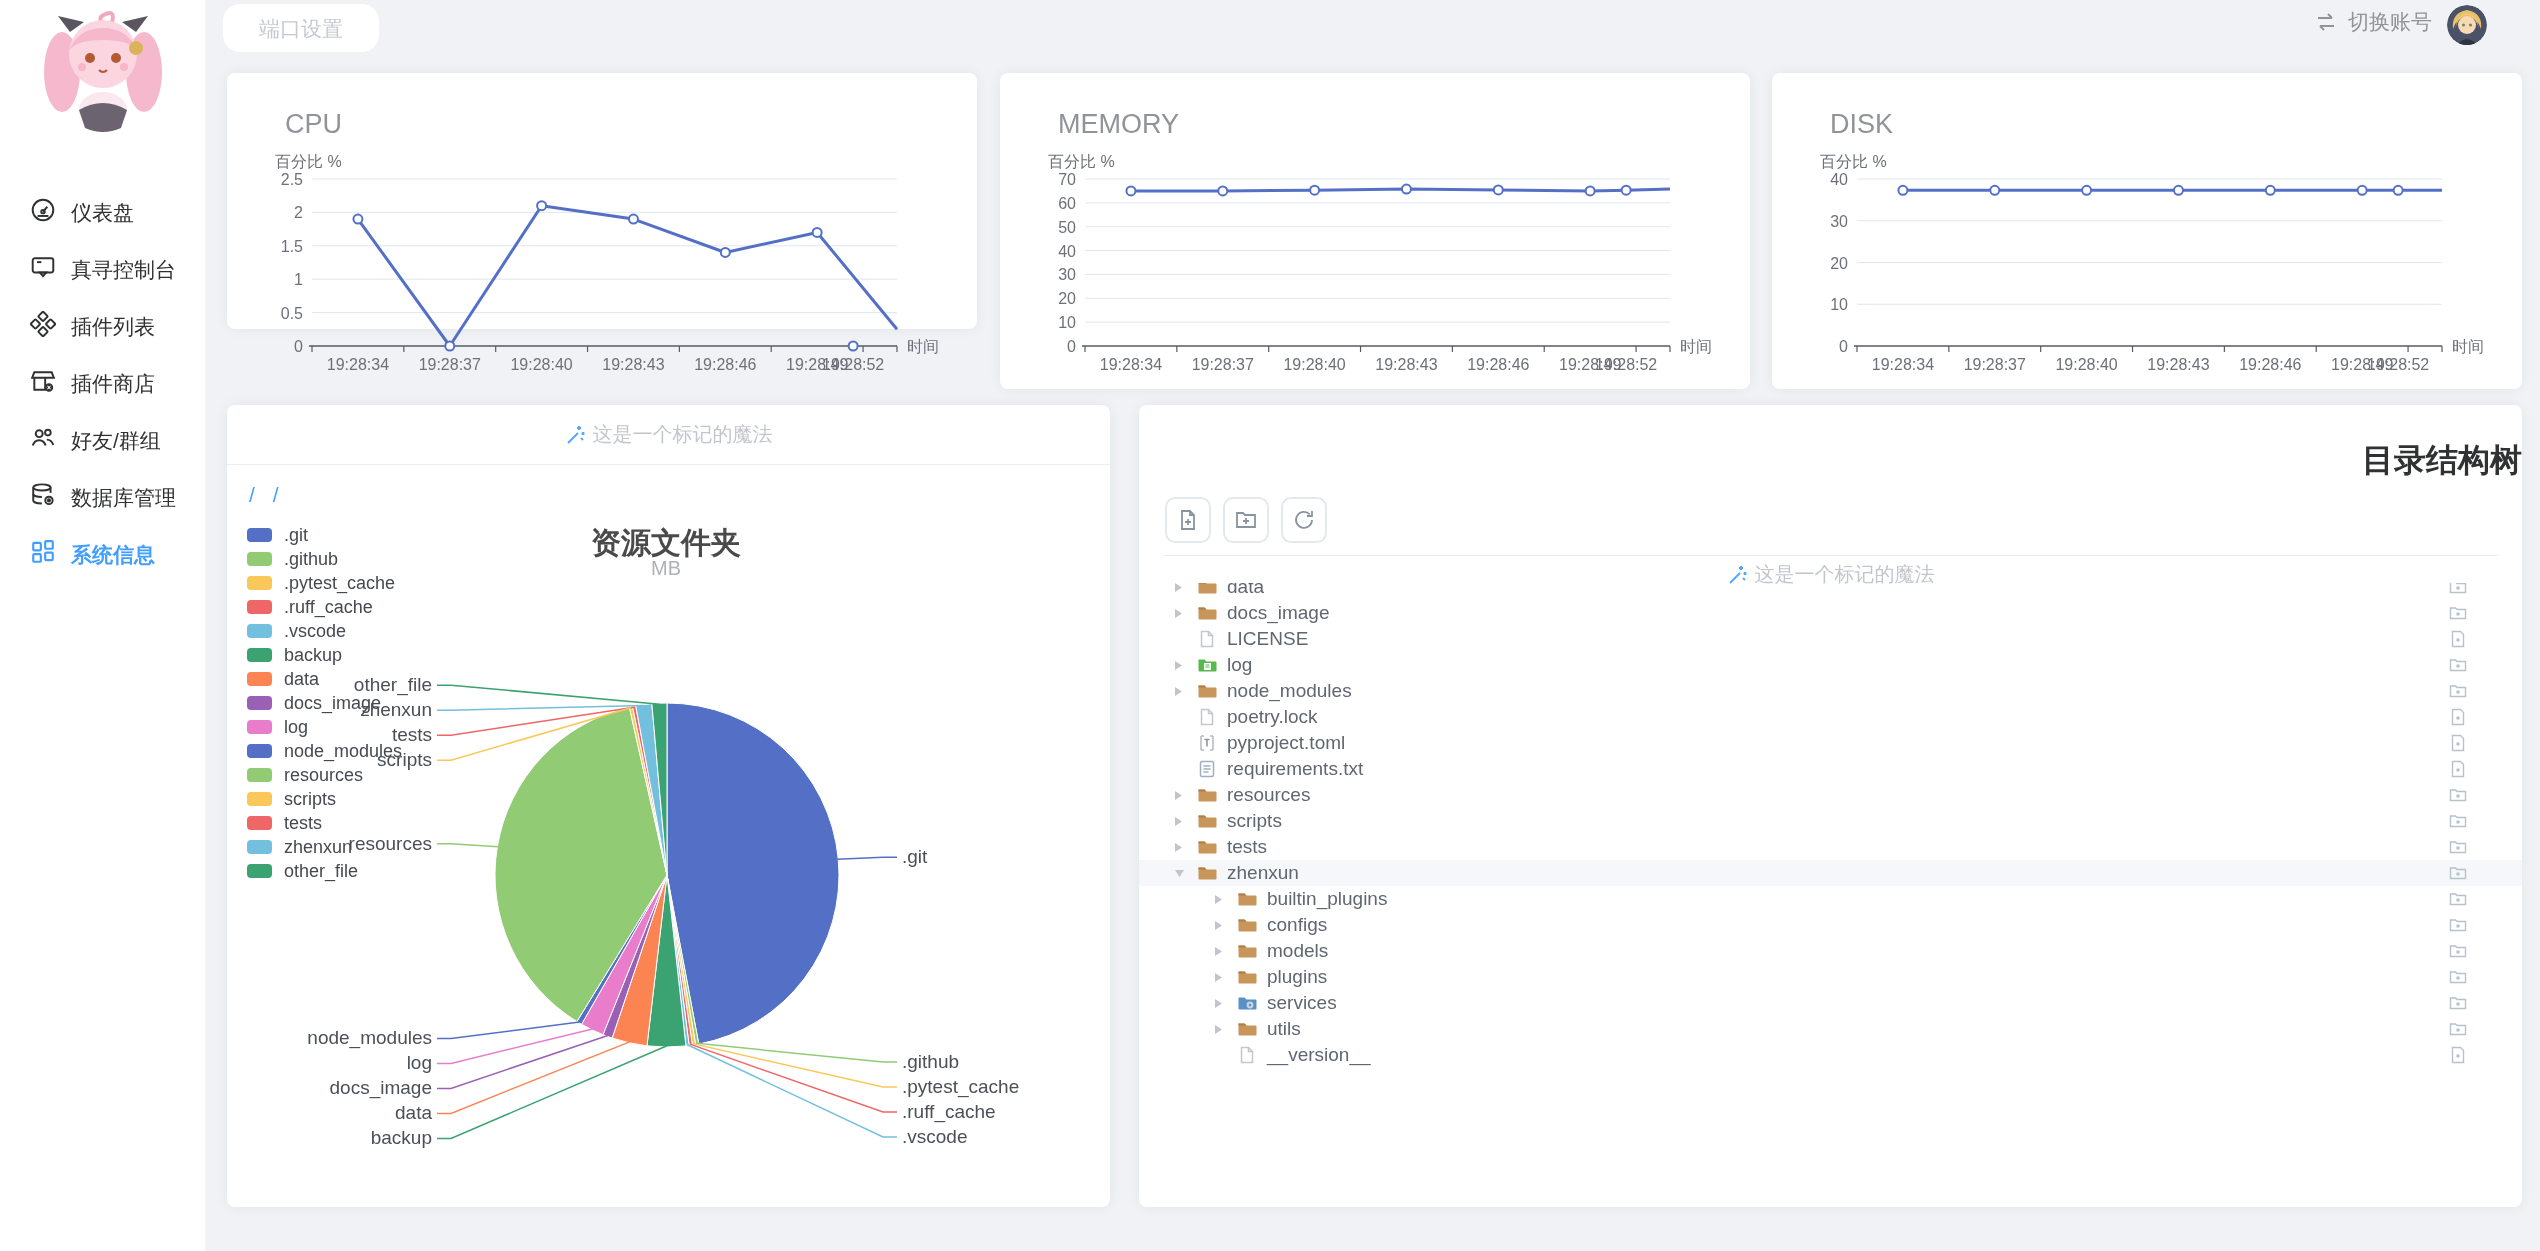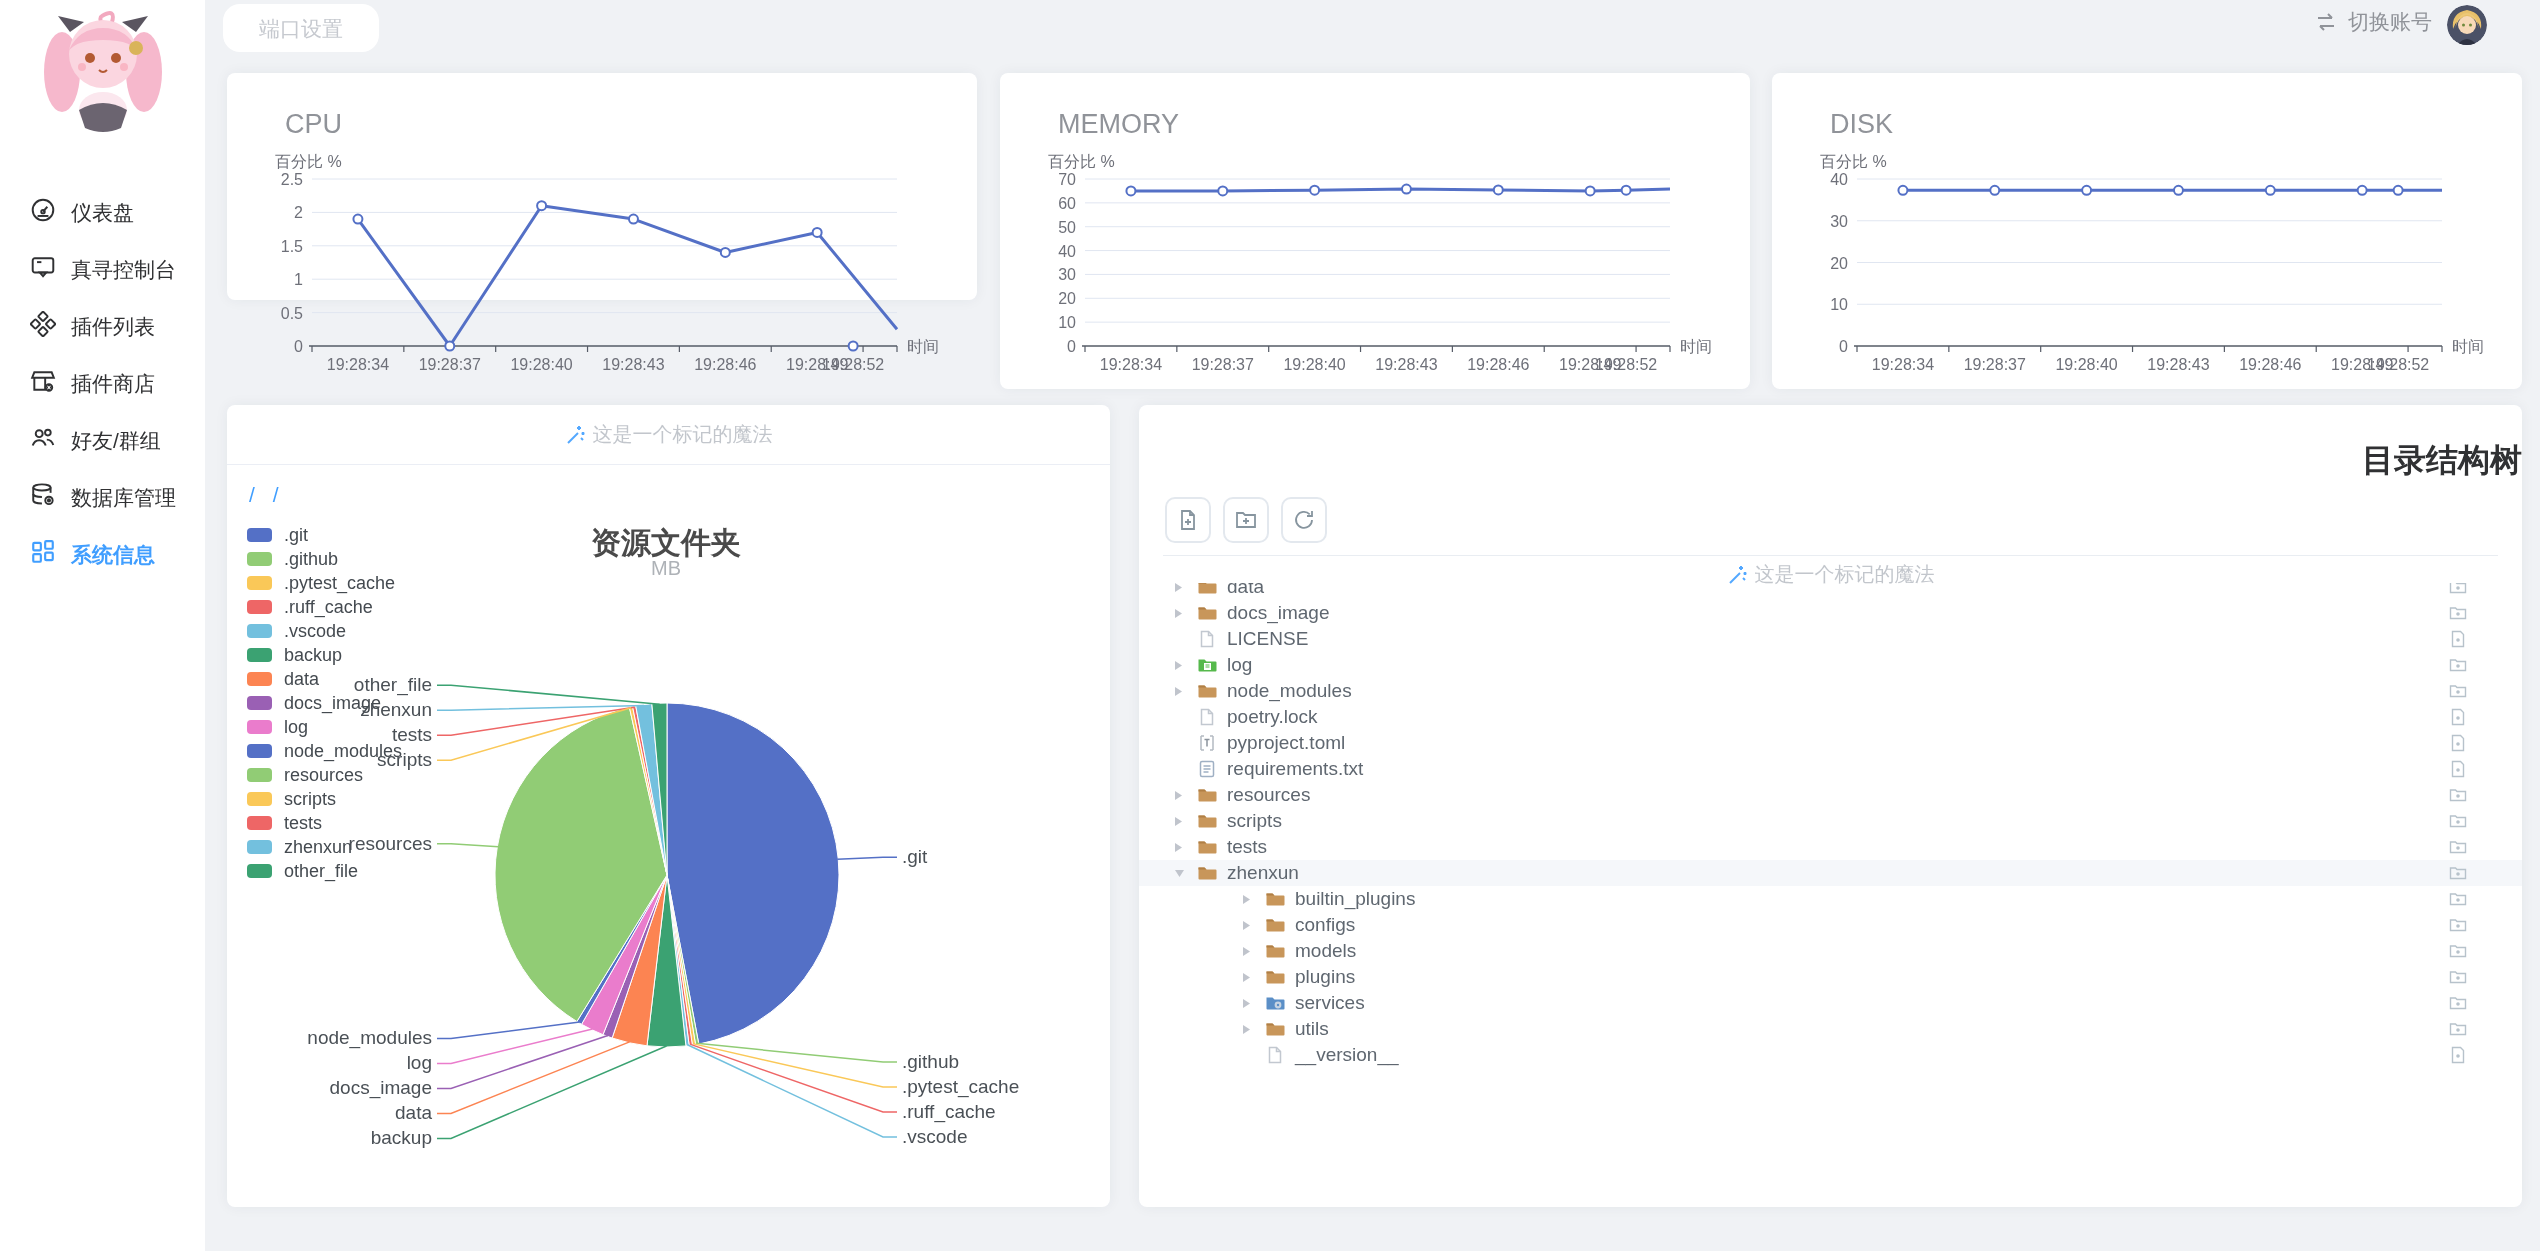--- a/index.html
+++ b/index.html
@@ -14,21 +14,21 @@
   .menu-item svg { width:26px; height:26px; flex:0 0 26px; }
   .menu-item.active { color:#409eff; font-weight:bold;text-align:center; }
 
   
   .port-btn { position:absolute; left:223px; top:4px; height:48px; line-height:33px; padding:0 36px; background:#ffffff; border:none; border-radius:17px; font-size:21px; color:#c6c9cf; cursor:pointer; }
   .account { position:absolute; right:55px; top:8px; display:flex; align-items:center; gap:10px; color:#909399; font-size:21px; cursor:pointer; }
   .avatar { position:absolute; right:53px; top:5px; width:40px; height:40px; border-radius:50%; overflow:hidden; cursor:pointer; }
 
   
   .card { position:absolute; background:#ffffff; border-radius:8px; box-shadow:0 0 14px rgba(31,45,61,.06); }
-  #card-cpu  { left:227px;  top:73px; width:750px; height:227px; }
+  #card-cpu  { left:227px;  top:73px; width:750px; height:256px; }
   #card-mem  { left:1000px; top:73px; width:750px; height:316px; }
   #card-disk { left:1772px; top:73px; width:750px; height:316px; }
   .chart-title { position:absolute; left:58px; top:36px; font-size:27px; color:#909399; }
   .linechart { position:absolute; left:30px; top:78px; }
 
   
   #card-pie { left:227px; top:405px; width:883px; height:802px; }
   .card-marker { height:60px; display:flex; align-items:center; justify-content:center; gap:6px; color:#c2c6cc; font-size:20px; border-bottom:1px solid #ebeef5; }
   .breadcrumb { position:absolute; left:22px; top:78px; font-size:21px; color:#409eff; letter-spacing:6px; cursor:pointer; }
   .legend { position:absolute; left:20px; top:118px; list-style:none; }
@@ -48,21 +48,21 @@
   .tree-divider { position:absolute; left:24px; right:24px; top:150px; height:1px; background:#e9edf2; }
   .tree-marker { position:absolute; left:0; top:156px; width:100%; display:flex; align-items:center; justify-content:center; gap:6px; color:#c2c6cc; font-size:20px; }
   .tree-viewport { position:absolute; left:0; right:0; top:178px; bottom:14px; overflow:hidden; }
   .tree-rows { margin-top:-9px; }
   .tree-row { position:relative; height:26px; display:flex; align-items:center; padding-left:34px; font-size:19px; color:#5f6770; cursor:pointer; }
   .tree-row.selected { background:#f5f7fa; }
   .tree-row .caret { width:22px; height:16px; display:flex; align-items:center; }
   .tree-row .ticon { width:20px; height:20px; margin:0 10px 0 2px; }
   .tree-row .ticon svg { width:20px; height:20px; display:block; }
   .tree-row .act { position:absolute; right:54px; top:3px; width:20px; height:20px; cursor:pointer; }
-  .lvl1 { padding-left:102px; }
+  .lvl1 { padding-left:74px; }
 </style>
 </head>
 <body>
 
 <div class="sidebar">
   <div class="mascot-wrap">
     <svg width="170" height="130" viewBox="0 0 170 130">
       <g>
         <path d="M52 22 L40 6 L66 12 Z" fill="#5a5560"></path>
         <path d="M118 22 L130 6 L104 12 Z" fill="#5a5560"></path>

